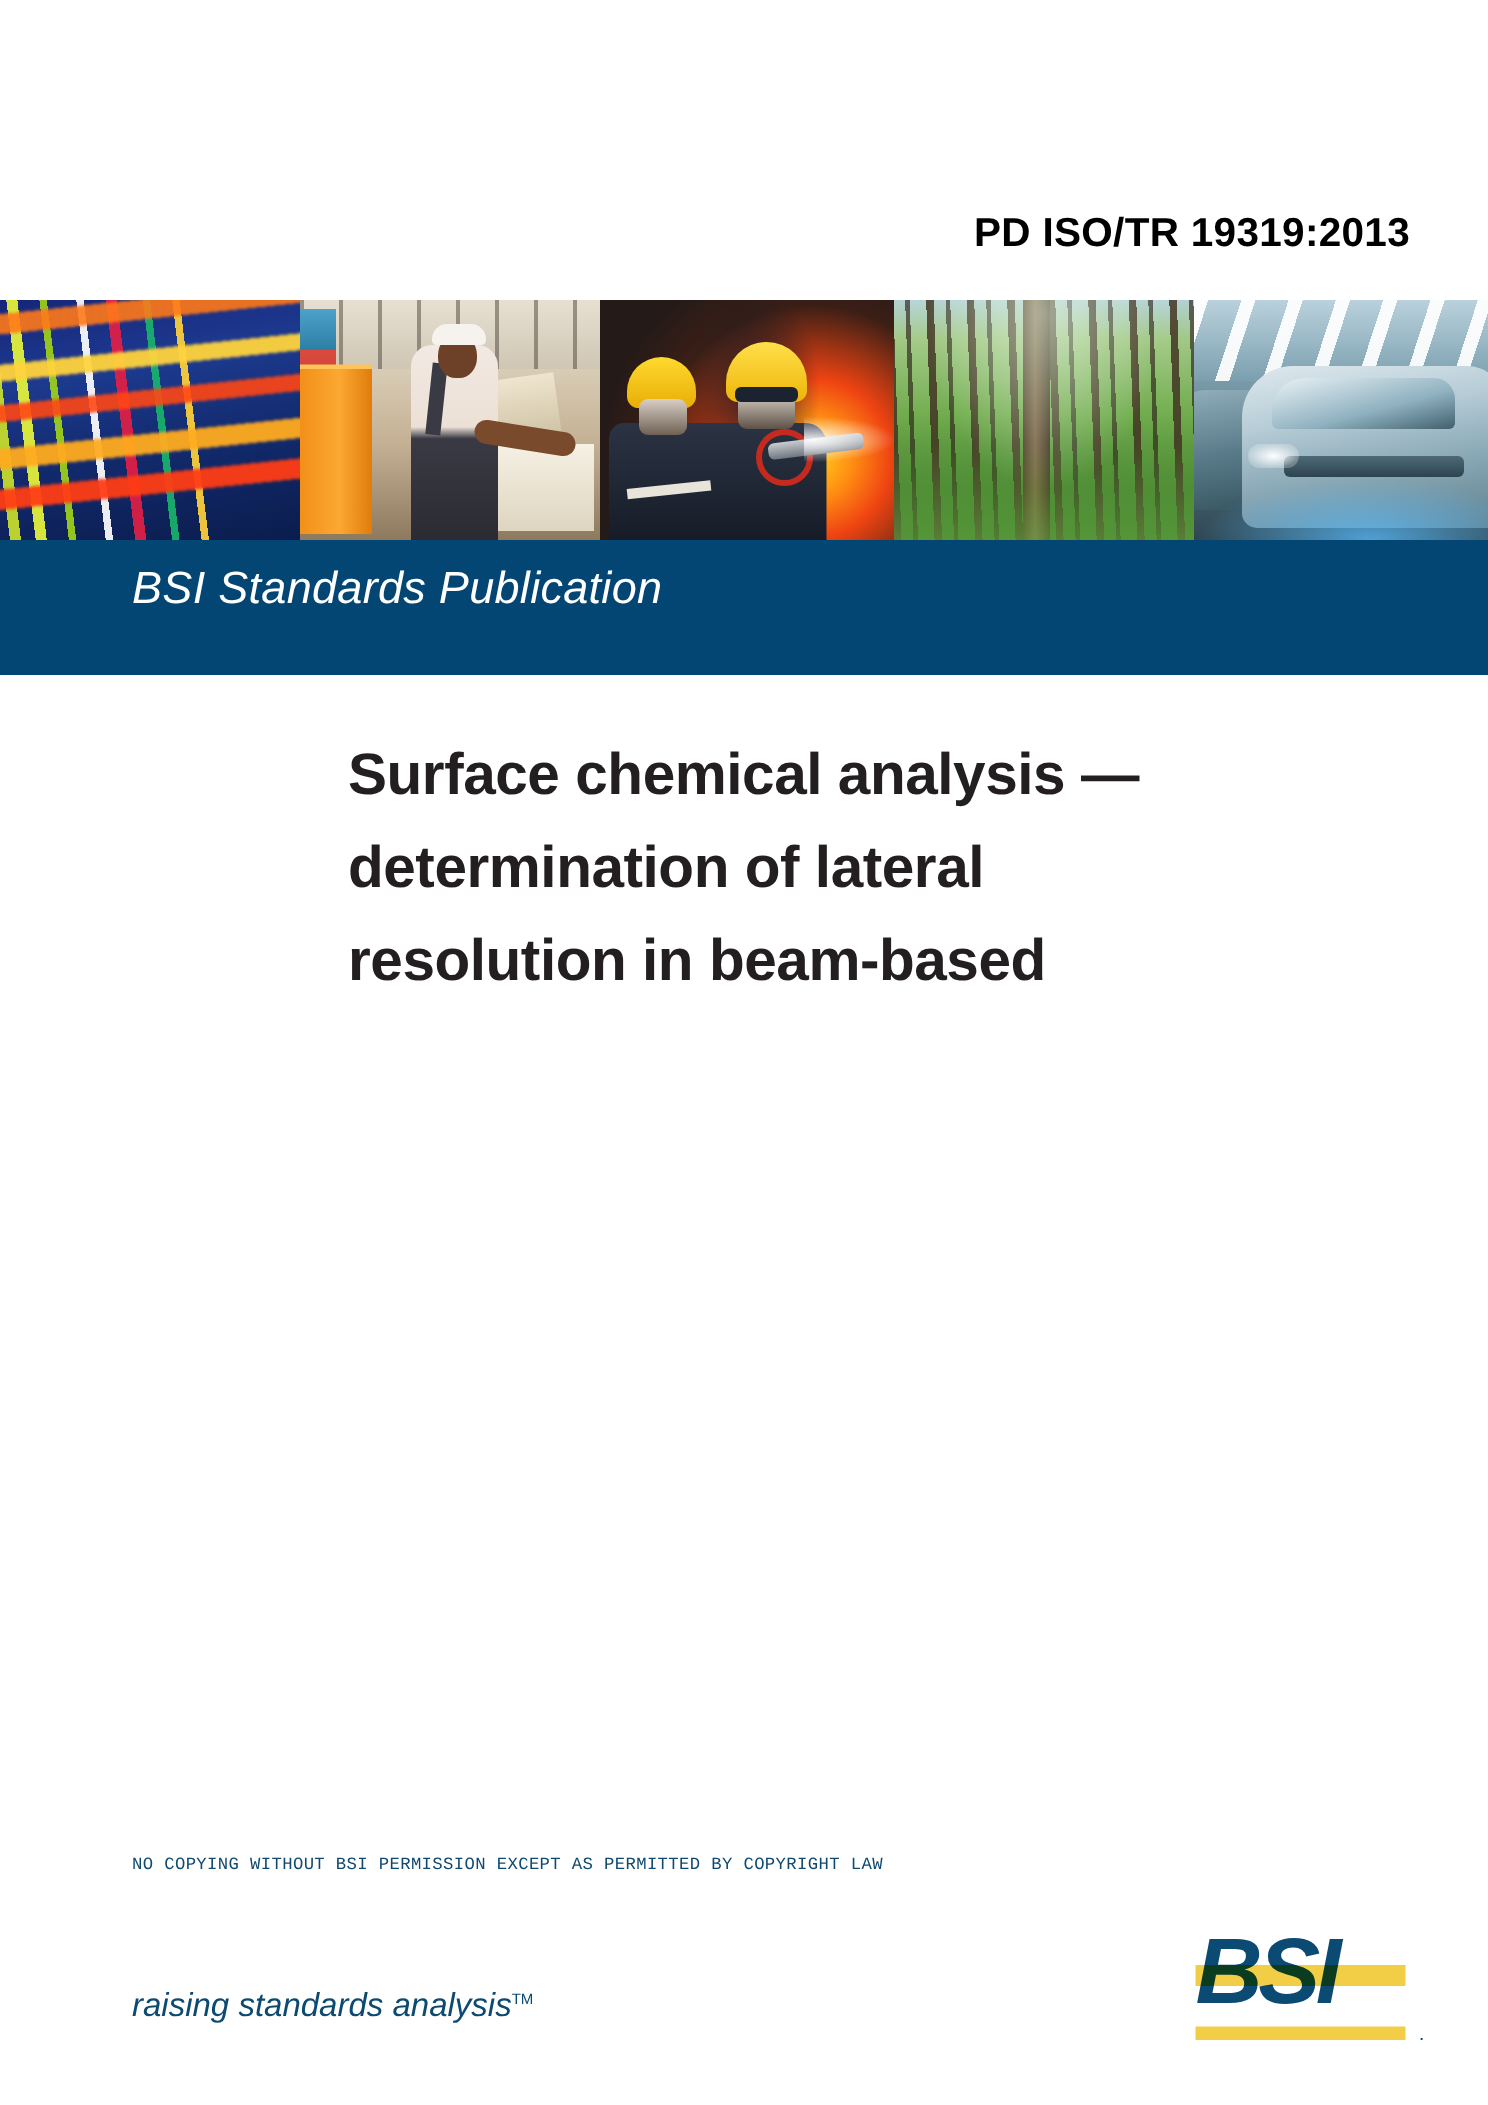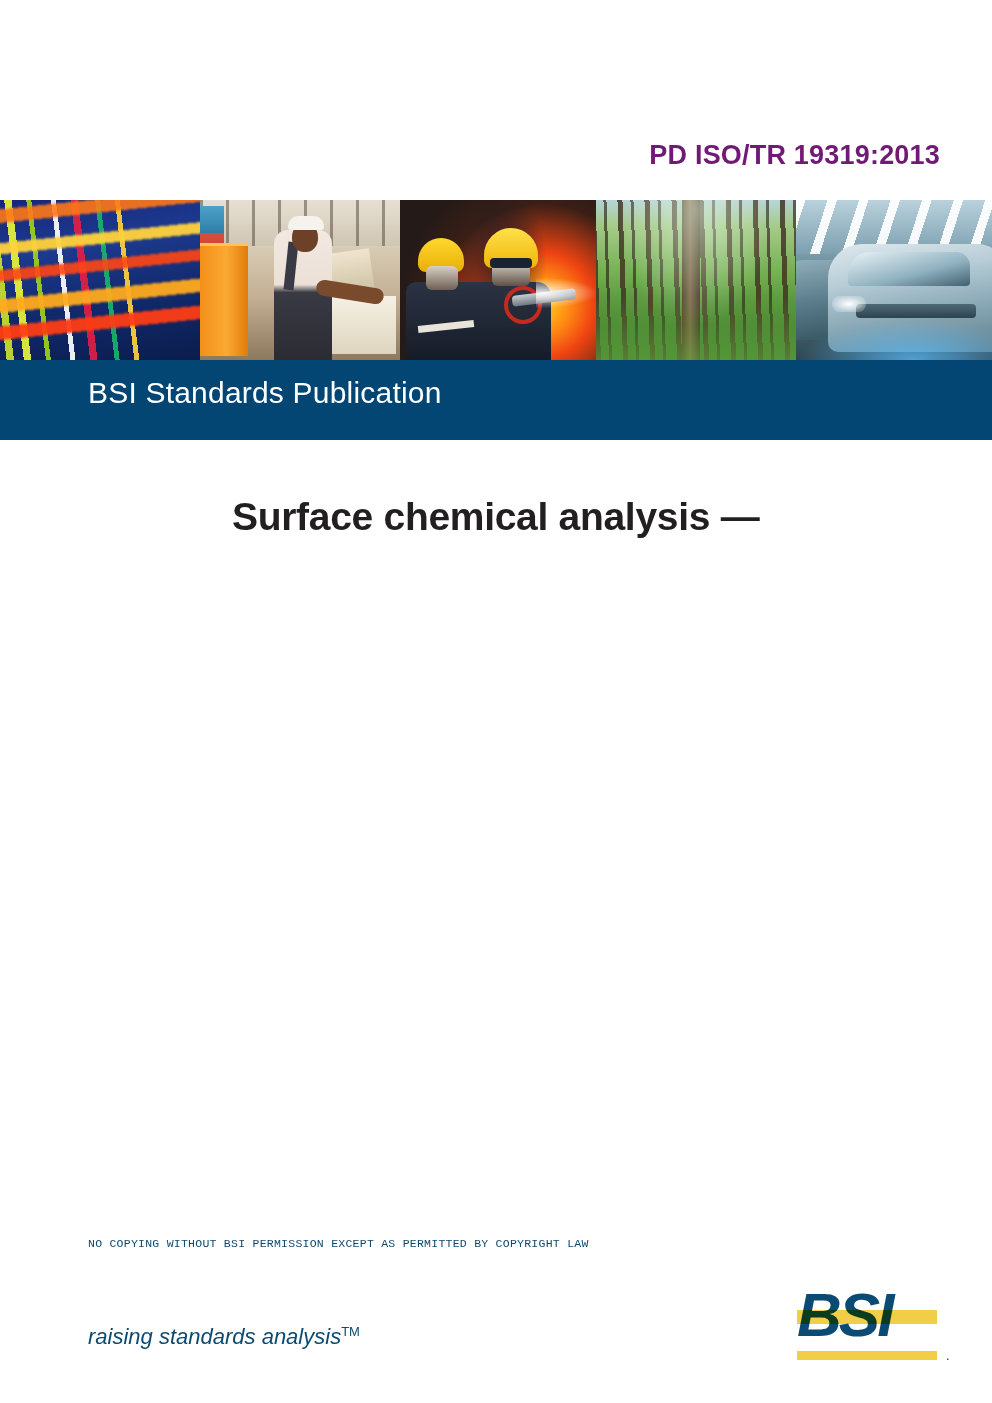--- a/index.html
+++ b/index.html
@@ -19,21 +19,21 @@
   .std-number {
     position: absolute;
     top: 140px;
     left: 0;
     width: 940px;
     text-align: right;
     font-family: "Liberation Sans", sans-serif;
     font-weight: bold;
     font-size: 27px;
     letter-spacing: 0.2px;
-    color: #701a75;
+    color: #000000;
   }
 
   
   .photo-strip {
     position: absolute;
     top: 200px;
     left: 0;
     width: 992px;
     height: 160px;
     display: flex;
@@ -326,22 +326,23 @@
     left: 0; right: 0; bottom: 0; height: 40px;
     background: radial-gradient(ellipse at 60% 100%, rgba(90,190,255,.75), rgba(90,190,255,0) 70%);
   }
 
   
   .blue-band {
     position: absolute;
     top: 360px;
     left: 0;
     width: 992px;
-    height: 80px;
+    height: 90px;
     background: #034674;
+    font-style: italic;
   }
   .blue-band .band-text {
     position: absolute;
     left: 88px;
     top: 16px;
     color: #ffffff;
     font-size: 30px;
     font-weight: normal;
     letter-spacing: 0.2px;
     font-family: "Liberation Sans", sans-serif;
@@ -377,21 +378,21 @@
   .tagline {
     position: absolute;
     left: 88px;
     top: 1324px;
     font-size: 22px;
     font-style: italic;
     color: #0d4a72;
     font-family: "Liberation Sans", sans-serif;
   }
   .tagline sup {
-    font-size: 13px;
+    font-size: 10px;
     font-style: normal;
     vertical-align: super;
   }
 
   
   .bsi-logo {
     position: absolute;
     left: 797px;
     top: 1290px;
     width: 152px;
@@ -486,20 +487,22 @@
   </div>
 
 </div>
 
 <div class="blue-band">
   <div class="band-text">BSI Standards Publication</div>
 </div>
 
 <div class="title-block">
   <span class="title-line">Surface chemical analysis —</span>
+  <span class="title-line">determination of lateral</span>
+  <span class="title-line">resolution in beam-based</span>
 </div>
 
 <div class="copyright">NO COPYING WITHOUT BSI PERMISSION EXCEPT AS PERMITTED BY COPYRIGHT LAW</div>
 
 <div class="tagline">
   <span>raising standards analysis</span><sup>TM</sup>
 </div>
 
 <div class="bsi-logo">
   <div class="letters">BSI</div>

